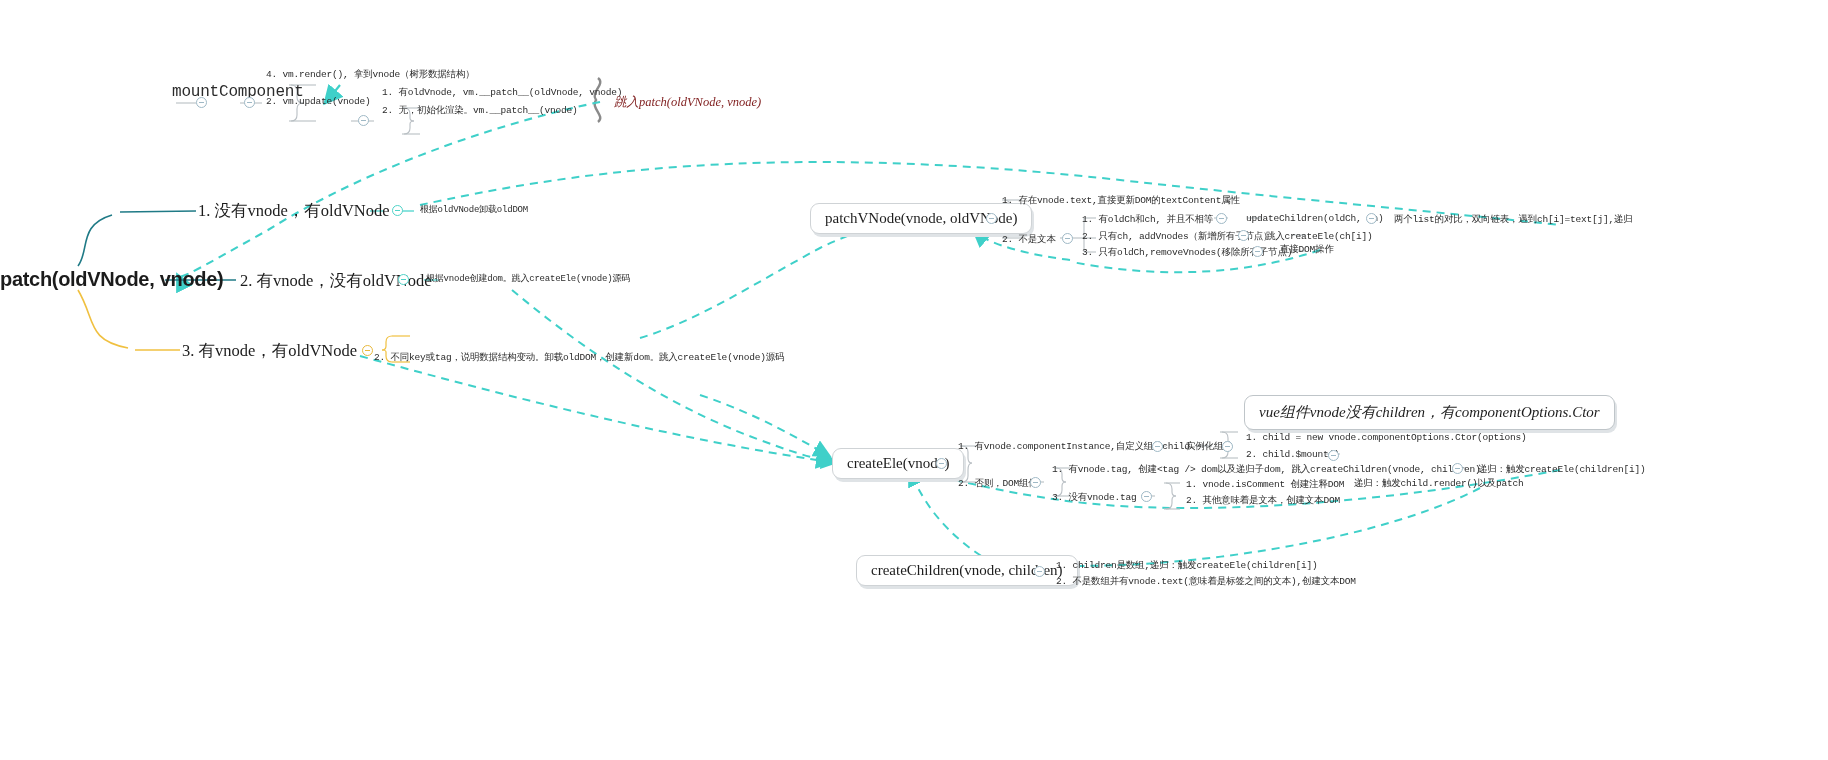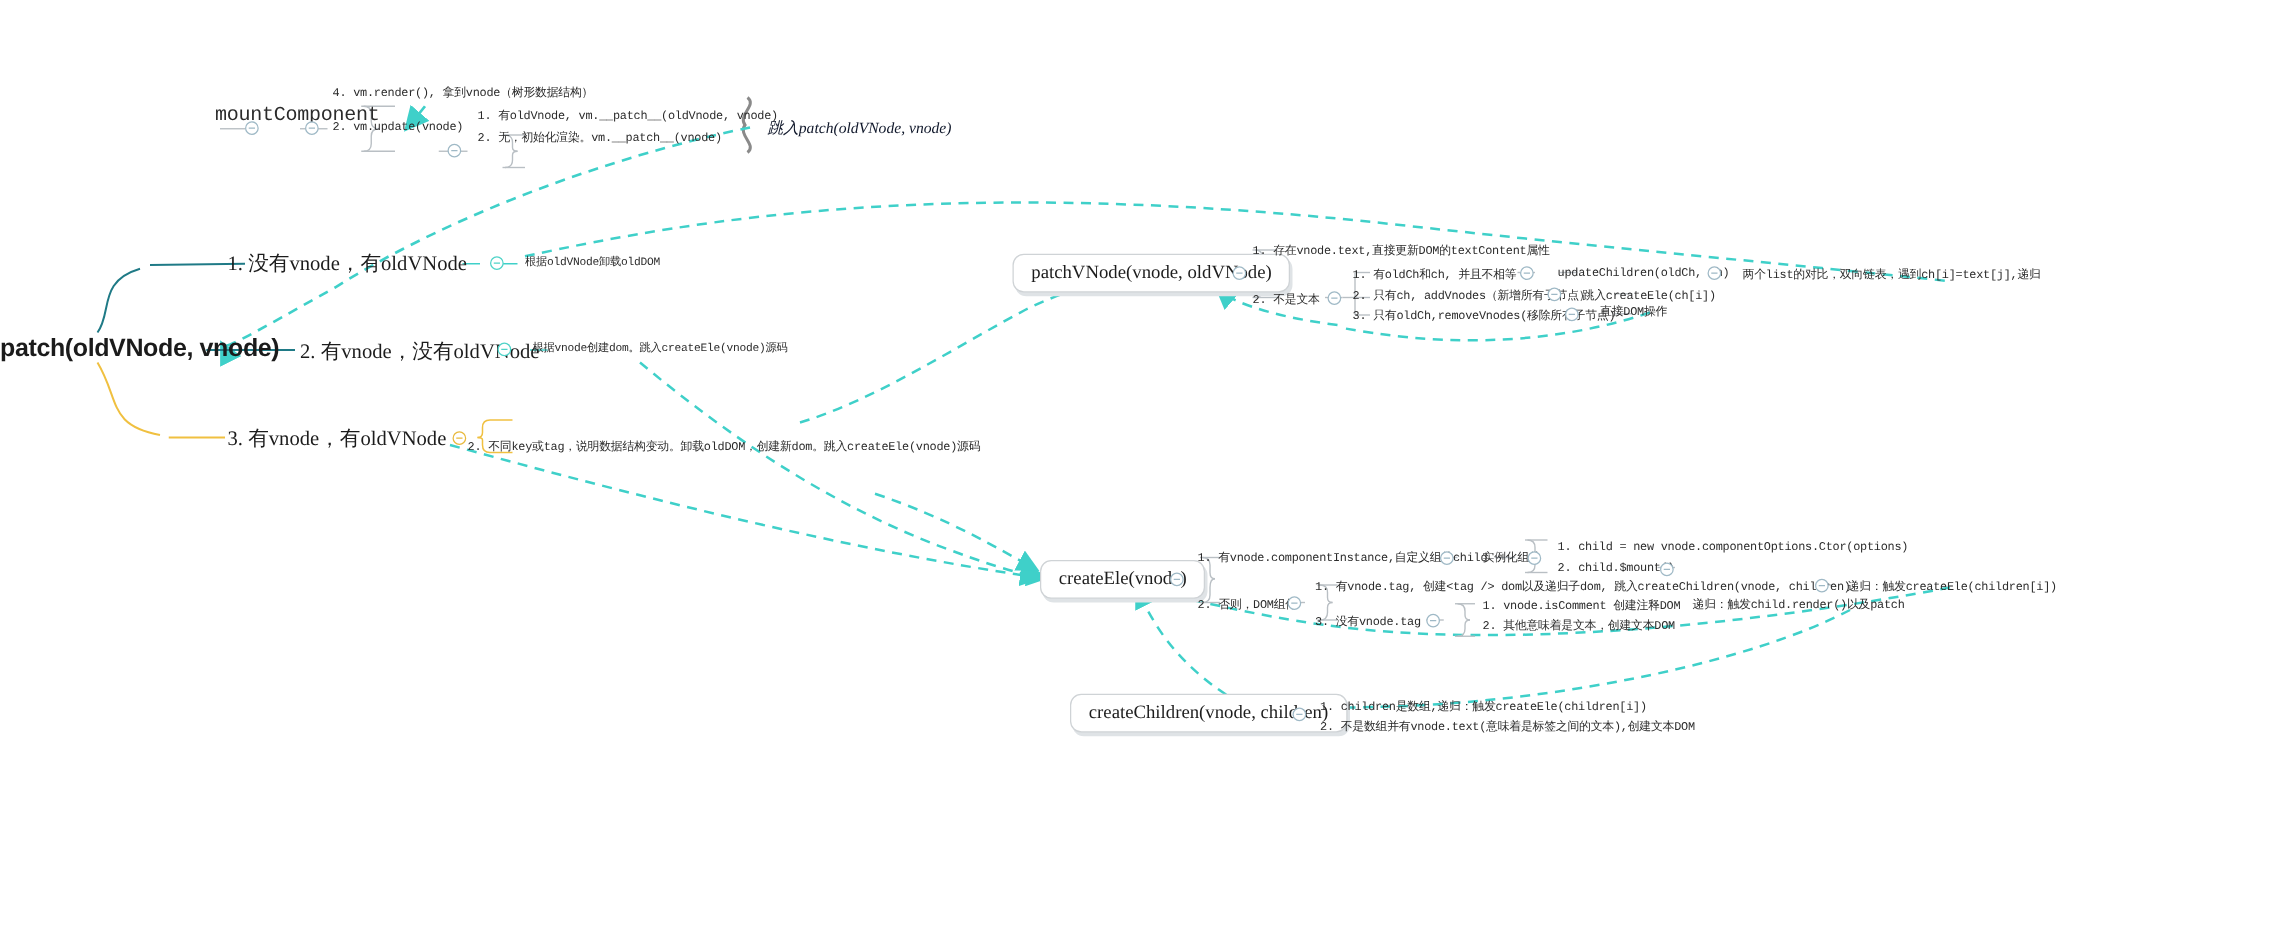--- a/index.html
+++ b/index.html
@@ -69,21 +69,21 @@
     white-space:nowrap;
     letter-spacing:-0.2px;
   }
   .note.sm{ font-size:9px; }
 
   .jumpnote{
     position:absolute;
     font-family:"Liberation Serif", serif;
     font-style:italic;
     font-size:12.5px;
-    color:#0f172a;
+    color:#7f1d1d;
     white-space:nowrap;
   }
 
   
   .toggle{
     position:absolute;
     width:11px;height:11px;
     border:1px solid #9fb9c6;
     border-radius:50%;
     background:#fff;
@@ -236,21 +236,21 @@
 
   <div class="note" style="left:382px;top:86px;">1. 有oldVnode, vm.__patch__(oldVnode, vnode)</div>
   <div class="note" style="left:382px;top:104px;">2. 无，初始化渲染。vm.__patch__(vnode)</div>
 
   <div class="jumpnote" style="left:614px;top:94px;">跳入patch(oldVNode, vnode)</div>
 
   <div class="rootnode" style="left:0px;top:268px;">
     <span>patch(oldVNode, vnode)</span>
   </div>
 
-  <div class="lvl1" style="left:182px;top:200px;text-align:center;">1. 没有vnode，有oldVNode</div>
+  <div class="lvl1" style="left:198px;top:200px;text-align:center;">1. 没有vnode，有oldVNode</div>
   <div class="toggle teal" style="left:392px;top:205px;"></div>
   <div class="note sm" style="left:420px;top:203px;">根据oldVNode卸载oldDOM</div>
 
   <div class="lvl1" style="left:240px;top:270px;">2. 有vnode，没有oldVNode</div>
   <div class="toggle teal" style="left:398px;top:274px;"></div>
   <div class="note sm" style="left:426px;top:272px;">根据vnode创建dom。跳入createEle(vnode)源码</div>
 
   <div class="lvl1" style="left:182px;top:340px;">3. 有vnode，有oldVNode</div>
   <div class="toggle amber" style="left:362px;top:345px;"></div>
   <div class="note" style="left:374px;top:351px;">2. 不同key或tag，说明数据结构变动。卸载oldDOM，创建新dom。跳入createEle(vnode)源码</div>
@@ -271,20 +271,23 @@
   <div class="note" style="left:1394px;top:213px;">两个list的对比，双向链表，遇到ch[i]=text[j],递归</div>
 
   <div class="note" style="left:1082px;top:230px;">2. 只有ch, addVnodes（新增所有子节点）</div>
   <div class="toggle" style="left:1238px;top:230px;"></div>
   <div class="note" style="left:1266px;top:230px;">跳入createEle(ch[i])</div>
 
   <div class="note" style="left:1082px;top:246px;">3. 只有oldCh,removeVnodes(移除所有子节点)</div>
   <div class="toggle" style="left:1252px;top:246px;"></div>
   <div class="note" style="left:1280px;top:243px;">直接DOM操作</div>
 
+  <div class="calloutnode" style="left:1244px;top:395px;">
+    <span>vue组件vnode没有children，有componentOptions.Ctor</span>
+  </div>
 
   <div class="boxnode shadowed" style="left:832px;top:448px;font-size:15px;padding:6px 14px;">
     <span>createEle(vnode)</span>
   </div>
   <div class="toggle" style="left:936px;top:458px;"></div>
 
   <div class="note" style="left:958px;top:440px;">1. 有vnode.componentInstance,自定义组件child</div>
   <div class="toggle" style="left:1152px;top:441px;"></div>
   <div class="note" style="left:1186px;top:440px;">实例化组件</div>
   <div class="toggle" style="left:1222px;top:441px;"></div>

